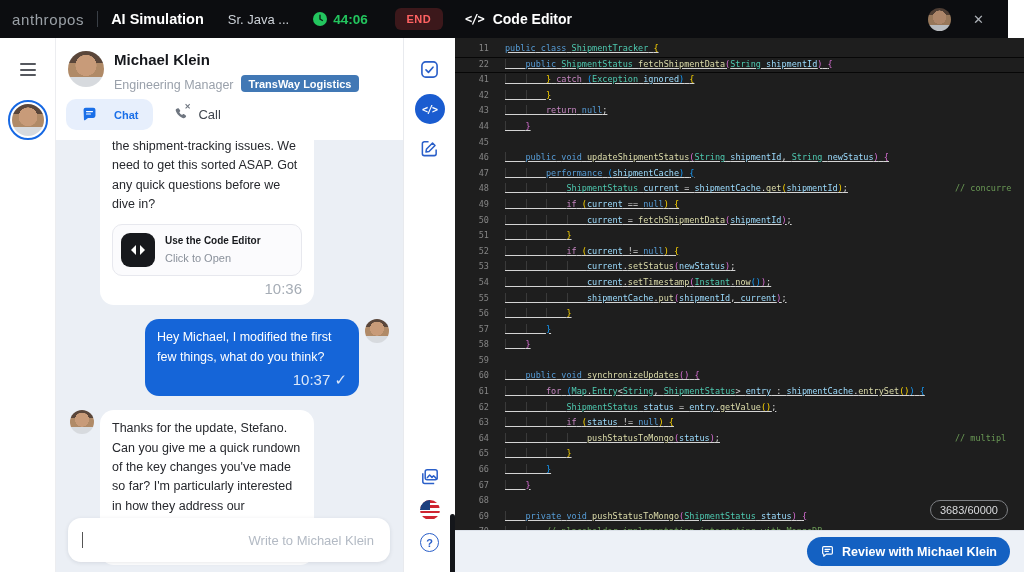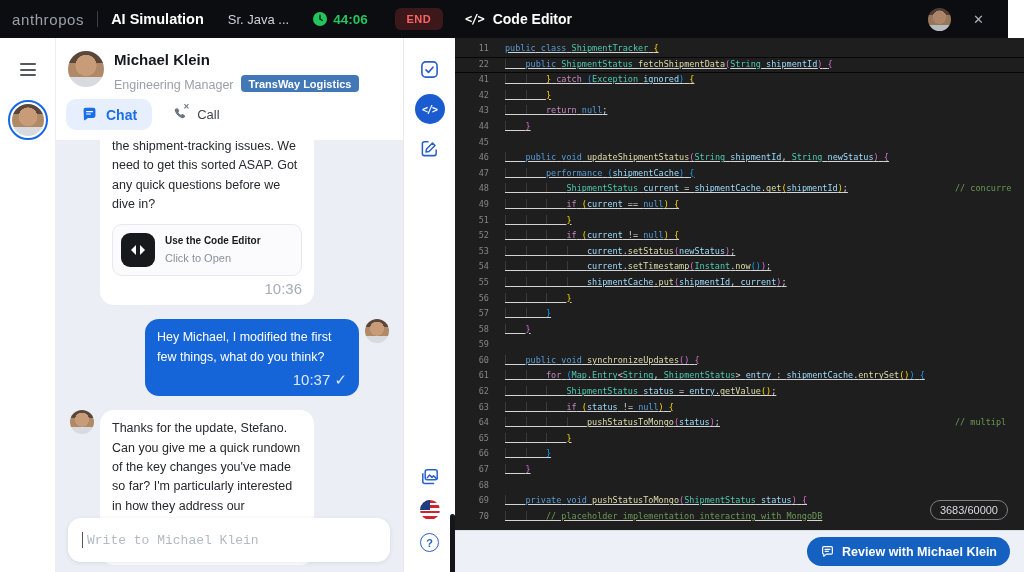--- a/index.html
+++ b/index.html
@@ -42,22 +42,22 @@
   .chat-panel{position:absolute;top:38px;left:56px;width:347px;bottom:0;background:#ebeff5;}
   .chat-header{position:absolute;top:0;left:0;right:0;height:102px;background:#fff;z-index:2;}
   .contact-row{position:absolute;top:13px;left:12px;display:flex;gap:10px;}
   .contact-row .photo{width:36px;height:36px;flex:none;}
   .contact-name{font-size:15px;font-weight:700;color:#16181d;}
   .role-row{display:flex;align-items:flex-end;gap:7px;margin-top:7px;}
   .contact-role{font-size:12.5px;color:#9aa1ab;}
   .company-badge{background:var(--badge-blue,#4178b5);color:#fff;font-size:11px;font-weight:700;
                  border-radius:4px;padding:2.5px 8px;}
   .tabs-row{position:absolute;left:10px;top:61px;display:flex;align-items:center;gap:20px;}
-  .chat-tab{display:flex;align-items:center;gap:8px;background:#e7effc;border-radius:10px;
-            padding:7px 15px;color:var(--accent,#1a6fe8);font-size:14px;font-weight:700;cursor:pointer;}
+  .chat-tab{display:flex;align-items:center;gap:16px;background:#e7effc;border-radius:10px;
+            padding:7px 15px;color:var(--accent,#1a6fe8);font-size:11px;font-weight:700;cursor:pointer;}
   .call-tab{display:flex;align-items:center;gap:8px;color:#40464f;font-size:13px;cursor:pointer;position:relative;}
   .call-x{position:absolute;top:-4px;left:11px;font-size:7.5px;color:#6f7680;font-weight:700;}
 
   .message-list{position:absolute;top:102px;left:0;right:0;bottom:0;overflow:hidden;z-index:1;
                 padding:2px 14px 70px 14px;display:flex;flex-direction:column;gap:14px;}
   .msg-row{display:flex;gap:6px;align-items:flex-start;}
   .msg-row.out{justify-content:flex-end;}
   .msg-avatar{width:24px;height:24px;flex:none;}
   .slot-hidden{visibility:hidden;}
   .bubble{background:#fff;border-radius:14px;padding:9px 12px 5px;max-width:214px;
@@ -71,21 +71,21 @@
   .card-icon{width:34px;height:34px;border-radius:9px;background:#17191d;flex:none;
              display:flex;align-items:center;justify-content:center;}
   .card-title{font-size:10px;font-weight:700;color:#17191d;text-align:right;}
   .card-sub{font-size:11px;color:#8a919b;margin-top:2px;}
 
   .composer{position:absolute;left:12px;right:13px;bottom:10px;height:44px;background:#fff;
             border-radius:13px;box-shadow:0 1px 4px rgba(20,30,50,.10);display:flex;align-items:center;
             padding:0 14px;z-index:3;}
   .composer .caret{width:1px;height:16px;background:#555;margin-right:2px;}
   .composer input{border:0;outline:0;flex:1;font-size:13px;color:#333;background:transparent;
-                  font-family:Liberation Mono, monospace;}
+                  font-family:Liberation Sans, sans-serif;text-align:right;}
   .composer input::placeholder{color:#b3bac4;}
 
   
   .tools-rail{position:absolute;top:38px;left:403px;width:52px;bottom:0;background:#fff;
               border-left:1px solid #e8eaee;z-index:4;}
   .rail-top{position:absolute;top:22px;left:0;right:0;display:flex;flex-direction:column;
             align-items:center;gap:15px;}
   .rail-bottom{position:absolute;bottom:20px;left:0;right:0;display:flex;flex-direction:column;
                align-items:center;gap:13px;}
   .rail-btn{cursor:pointer;display:flex;align-items:center;justify-content:center;}
@@ -275,20 +275,21 @@
         <div class="code-line fold"><span class="ln">22</span><span class="lc"><span class="t-ws">    </span><span class="t-kw">public</span><span class="t-pl"> </span><span class="t-type">ShipmentStatus</span><span class="t-pl"> </span><span class="t-fn">fetchShipmentData</span><span class="t-b2">(</span><span class="t-type">String</span><span class="t-pl"> </span><span class="t-var">shipmentId</span><span class="t-b2">)</span><span class="t-pl"> </span><span class="t-b2">{</span></span></div>
         <div class="code-line"><span class="ln">41</span><span class="lc"><span class="t-ws">        </span><span class="t-b1">}</span><span class="t-pl"> </span><span class="t-ctrl">catch</span><span class="t-pl"> </span><span class="t-b3">(</span><span class="t-type">Exception</span><span class="t-pl"> </span><span class="t-var">ignored</span><span class="t-b3">)</span><span class="t-pl"> </span><span class="t-b1">{</span></span></div>
         <div class="code-line"><span class="ln">42</span><span class="lc"><span class="t-ws">        </span><span class="t-b1">}</span></span></div>
         <div class="code-line"><span class="ln">43</span><span class="lc"><span class="t-ws">        </span><span class="t-ctrl">return</span><span class="t-pl"> </span><span class="t-kw">null</span><span class="t-pl">;</span></span></div>
         <div class="code-line"><span class="ln">44</span><span class="lc"><span class="t-ws">    </span><span class="t-b2">}</span></span></div>
         <div class="code-line"><span class="ln">45</span><span class="lc"></span></div>
         <div class="code-line"><span class="ln">46</span><span class="lc"><span class="t-ws">    </span><span class="t-kw">public</span><span class="t-pl"> </span><span class="t-kw">void</span><span class="t-pl"> </span><span class="t-fn">updateShipmentStatus</span><span class="t-b2">(</span><span class="t-type">String</span><span class="t-pl"> </span><span class="t-var">shipmentId</span><span class="t-pl">, </span><span class="t-type">String</span><span class="t-pl"> </span><span class="t-var">newStatus</span><span class="t-b2">)</span><span class="t-pl"> </span><span class="t-b2">{</span></span></div>
         <div class="code-line"><span class="ln">47</span><span class="lc"><span class="t-ws">        </span><span class="t-kw">performance</span><span class="t-pl"> </span><span class="t-b3">(</span><span class="t-var">shipmentCache</span><span class="t-b3">)</span><span class="t-pl"> </span><span class="t-b3">{</span></span></div>
         <div class="code-line"><span class="ln">48</span><span class="lc"><span class="t-ws">            </span><span class="t-type">ShipmentStatus</span><span class="t-pl"> </span><span class="t-var">current</span><span class="t-pl"> = </span><span class="t-var">shipmentCache</span><span class="t-pl">.</span><span class="t-fn">get</span><span class="t-b1">(</span><span class="t-var">shipmentId</span><span class="t-b1">)</span><span class="t-pl">;</span><span class="t-com trail">// concurre</span></span></div>
         <div class="code-line"><span class="ln">49</span><span class="lc"><span class="t-ws">            </span><span class="t-ctrl">if</span><span class="t-pl"> </span><span class="t-b1">(</span><span class="t-var">current</span><span class="t-pl"> == </span><span class="t-kw">null</span><span class="t-b1">)</span><span class="t-pl"> </span><span class="t-b1">{</span></span></div>
+        <div class="code-line"><span class="ln">50</span><span class="lc"><span class="t-ws">                </span><span class="t-var">current</span><span class="t-pl"> = </span><span class="t-fn">fetchShipmentData</span><span class="t-b2">(</span><span class="t-var">shipmentId</span><span class="t-b2">)</span><span class="t-pl">;</span></span></div>
         <div class="code-line"><span class="ln">51</span><span class="lc"><span class="t-ws">            </span><span class="t-b1">}</span></span></div>
         <div class="code-line"><span class="ln">52</span><span class="lc"><span class="t-ws">            </span><span class="t-ctrl">if</span><span class="t-pl"> </span><span class="t-b1">(</span><span class="t-var">current</span><span class="t-pl"> != </span><span class="t-kw">null</span><span class="t-b1">)</span><span class="t-pl"> </span><span class="t-b1">{</span></span></div>
         <div class="code-line"><span class="ln">53</span><span class="lc"><span class="t-ws">                </span><span class="t-var">current</span><span class="t-pl">.</span><span class="t-fn">setStatus</span><span class="t-b2">(</span><span class="t-var">newStatus</span><span class="t-b2">)</span><span class="t-pl">;</span></span></div>
         <div class="code-line"><span class="ln">54</span><span class="lc"><span class="t-ws">                </span><span class="t-var">current</span><span class="t-pl">.</span><span class="t-fn">setTimestamp</span><span class="t-b2">(</span><span class="t-type">Instant</span><span class="t-pl">.</span><span class="t-fn">now</span><span class="t-b3">()</span><span class="t-b2">)</span><span class="t-pl">;</span></span></div>
         <div class="code-line"><span class="ln">55</span><span class="lc"><span class="t-ws">                </span><span class="t-var">shipmentCache</span><span class="t-pl">.</span><span class="t-fn">put</span><span class="t-b2">(</span><span class="t-var">shipmentId</span><span class="t-pl">, </span><span class="t-var">current</span><span class="t-b2">)</span><span class="t-pl">;</span></span></div>
         <div class="code-line"><span class="ln">56</span><span class="lc"><span class="t-ws">            </span><span class="t-b1">}</span></span></div>
         <div class="code-line"><span class="ln">57</span><span class="lc"><span class="t-ws">        </span><span class="t-b3">}</span></span></div>
         <div class="code-line"><span class="ln">58</span><span class="lc"><span class="t-ws">    </span><span class="t-b2">}</span></span></div>
         <div class="code-line"><span class="ln">59</span><span class="lc"></span></div>
         <div class="code-line"><span class="ln">60</span><span class="lc"><span class="t-ws">    </span><span class="t-kw">public</span><span class="t-pl"> </span><span class="t-kw">void</span><span class="t-pl"> </span><span class="t-fn">synchronizeUpdates</span><span class="t-b2">()</span><span class="t-pl"> </span><span class="t-b2">{</span></span></div>

